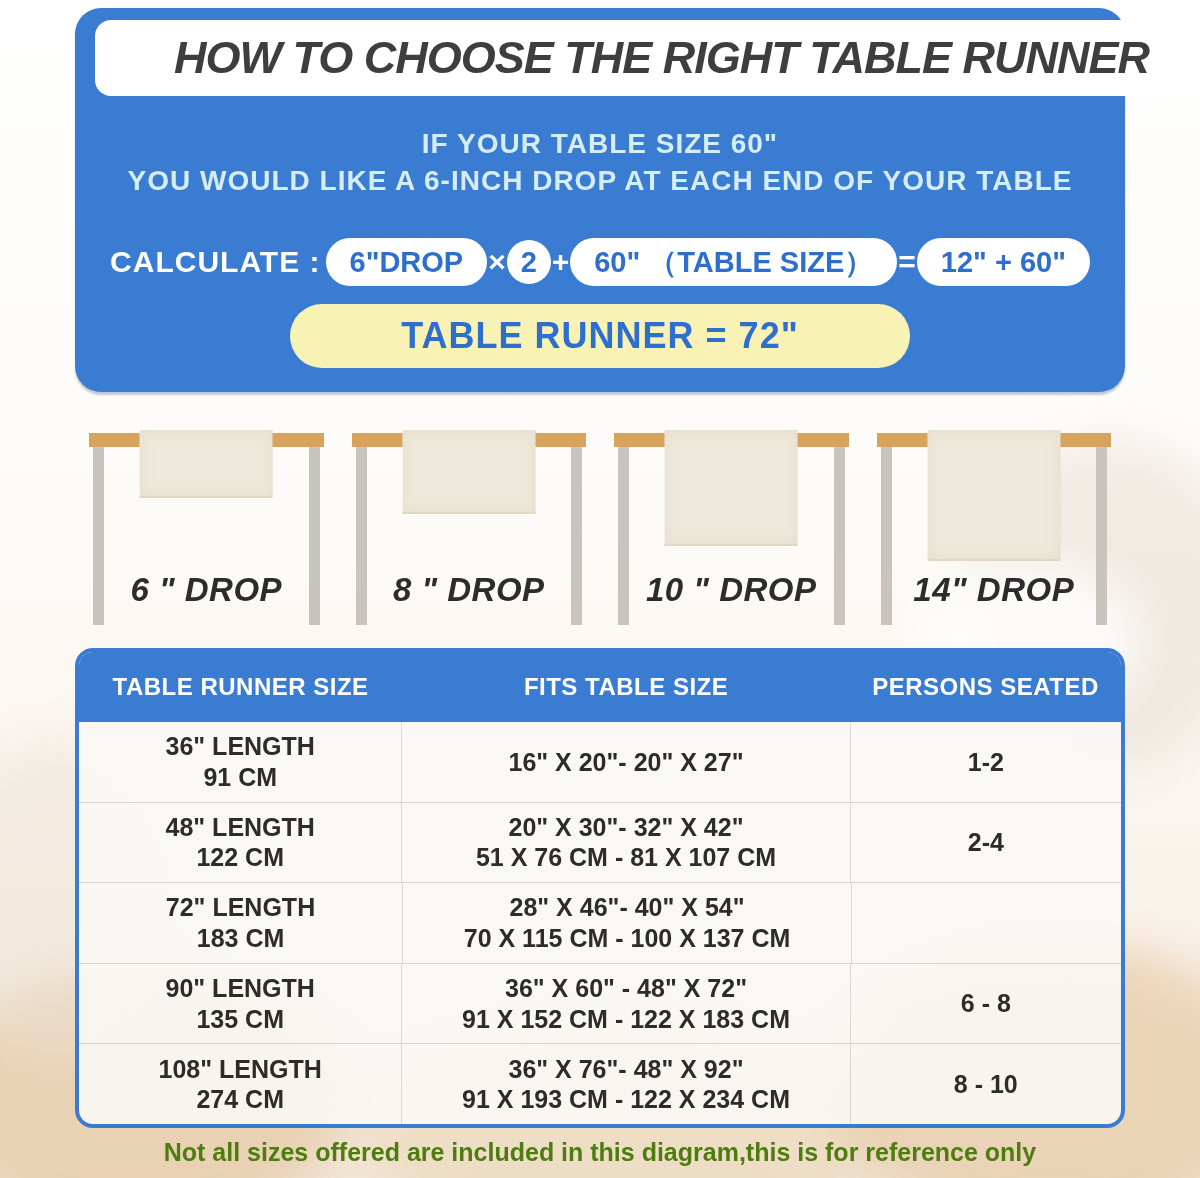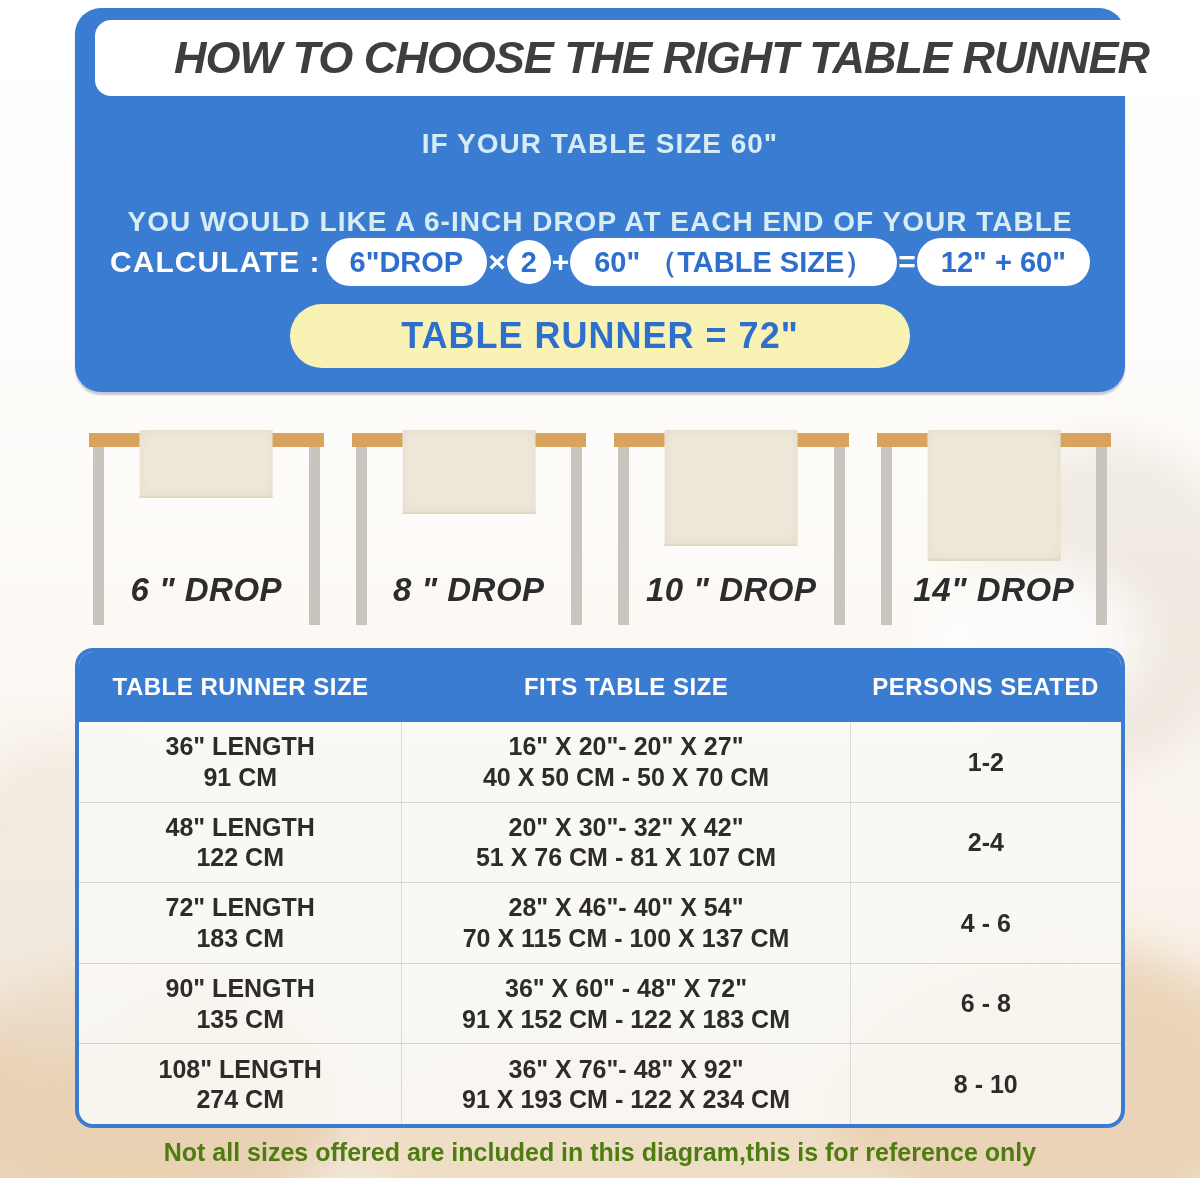--- a/index.html
+++ b/index.html
@@ -28,21 +28,21 @@
     background:#ffffff;border-radius:16px;
     display:flex;align-items:center;justify-content:center;
   }
   .title-box .t{
     font-size:45px;font-weight:800;font-style:italic;color:#3e3e3e;
     letter-spacing:-1px;white-space:nowrap;
   }
   .intro{position:absolute;width:100%;text-align:center;color:#d7edf6;
     font-size:28px;font-weight:600;letter-spacing:1px;white-space:nowrap;}
   .intro.l1{top:120px;}
-  .intro.l2{top:157px;margin-top:41px;}
+  .intro.l2{top:157px;}
   .formula{
     position:absolute;top:228px;width:100%;height:52px;
     display:flex;align-items:center;justify-content:center;gap:1px;
   }
   .formula .lbl{color:#ffffff;font-size:30px;font-weight:800;letter-spacing:1px;margin-right:4px;}
   .pill{
     background:#ffffff;border-radius:26px;height:48px;line-height:48px;
     padding:0 24px;color:#2e6fcd;font-size:29px;font-weight:800;white-space:nowrap;
   }
   .op{color:#ffffff;font-size:30px;font-weight:800;}
@@ -175,21 +175,20 @@
   </div>
   <div class="size-body">
 
     <div class="srow">
       <div class="cell c1">
         <div>36" LENGTH</div>
         <div>91 CM</div>
       </div>
       <div class="cell c2">
         <div>16" X 20"- 20" X 27"</div>
-        <div>40 X 50 CM - 50 X 70 CM</div>
       </div>
       <div class="cell c3">
         <div>1-2</div>
       </div>
     </div>
 
     <div class="srow">
       <div class="cell c1">
         <div>48" LENGTH</div>
         <div>122 CM</div>
@@ -205,23 +204,20 @@
 
     <div class="srow">
       <div class="cell c1">
         <div>72" LENGTH</div>
         <div>183 CM</div>
       </div>
       <div class="cell c2">
         <div>28" X 46"- 40" X 54"</div>
         <div>70 X 115 CM - 100 X 137 CM</div>
       </div>
-      <div class="cell c3">
-        <div>4 - 6</div>
-      </div>
     </div>
 
     <div class="srow">
       <div class="cell c1">
         <div>90" LENGTH</div>
         <div>135 CM</div>
       </div>
       <div class="cell c2">
         <div>36" X 60" - 48" X 72"</div>
         <div>91 X 152 CM - 122 X 183 CM</div>

